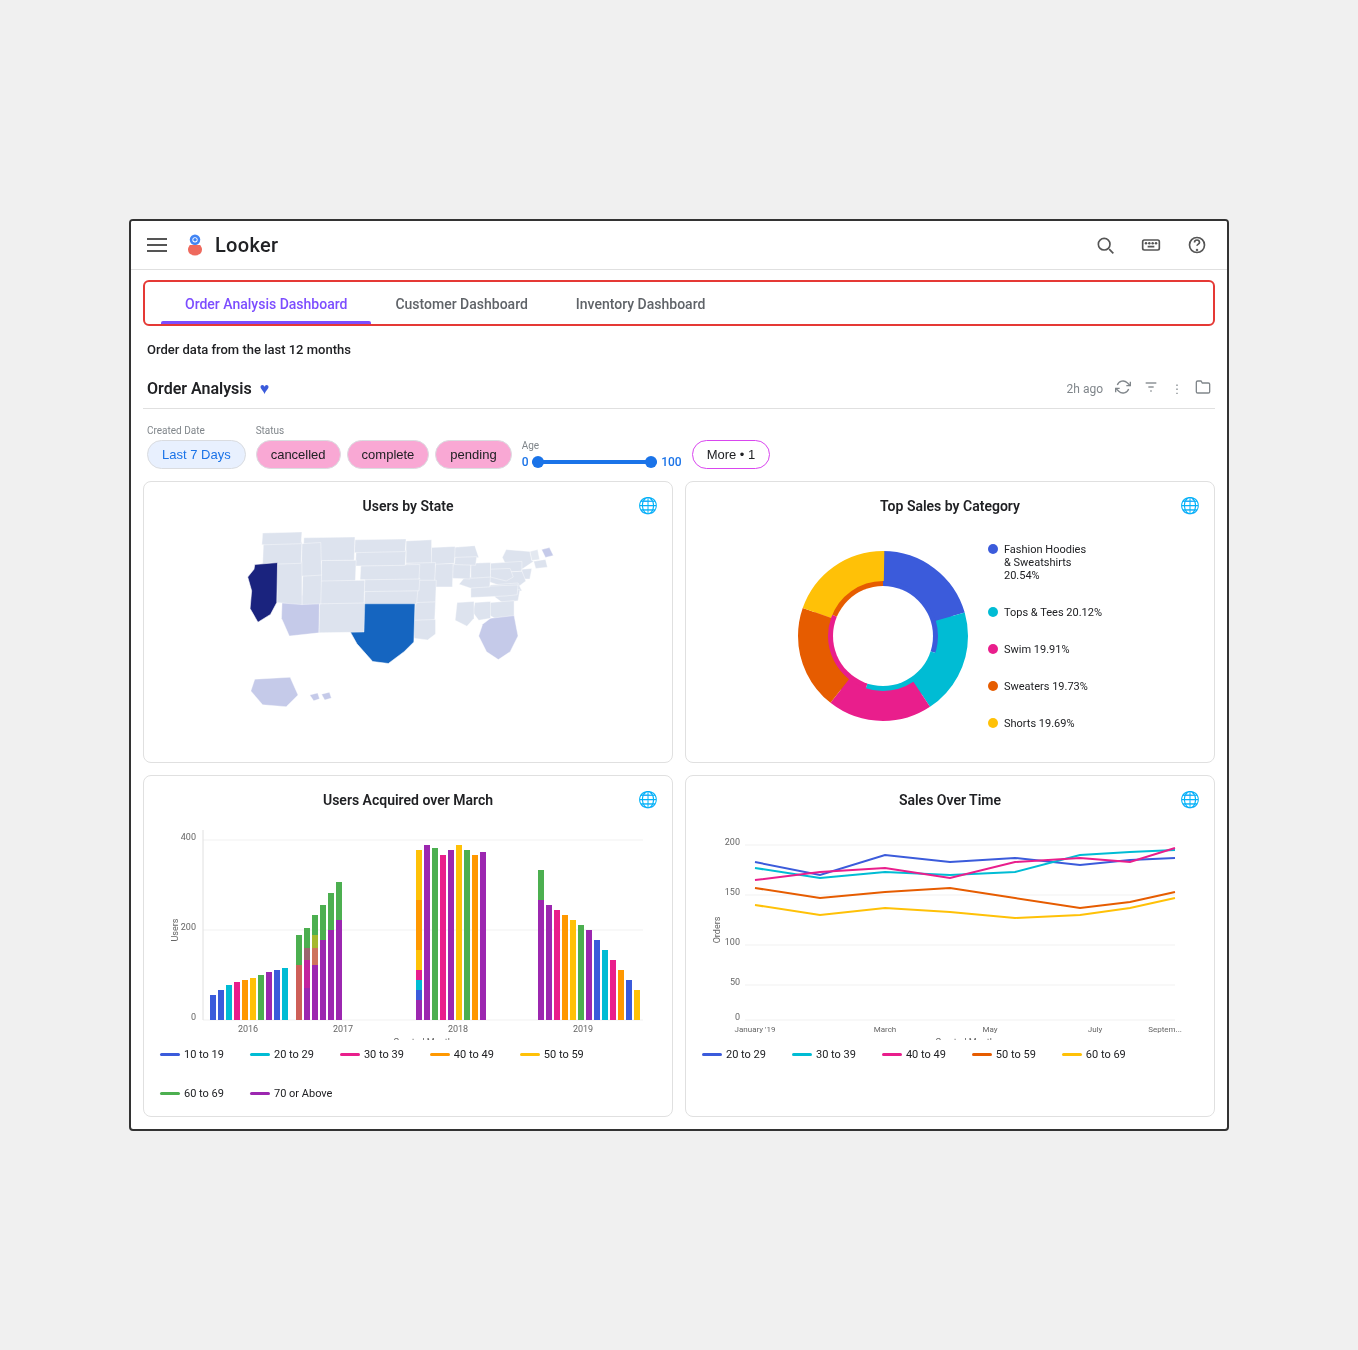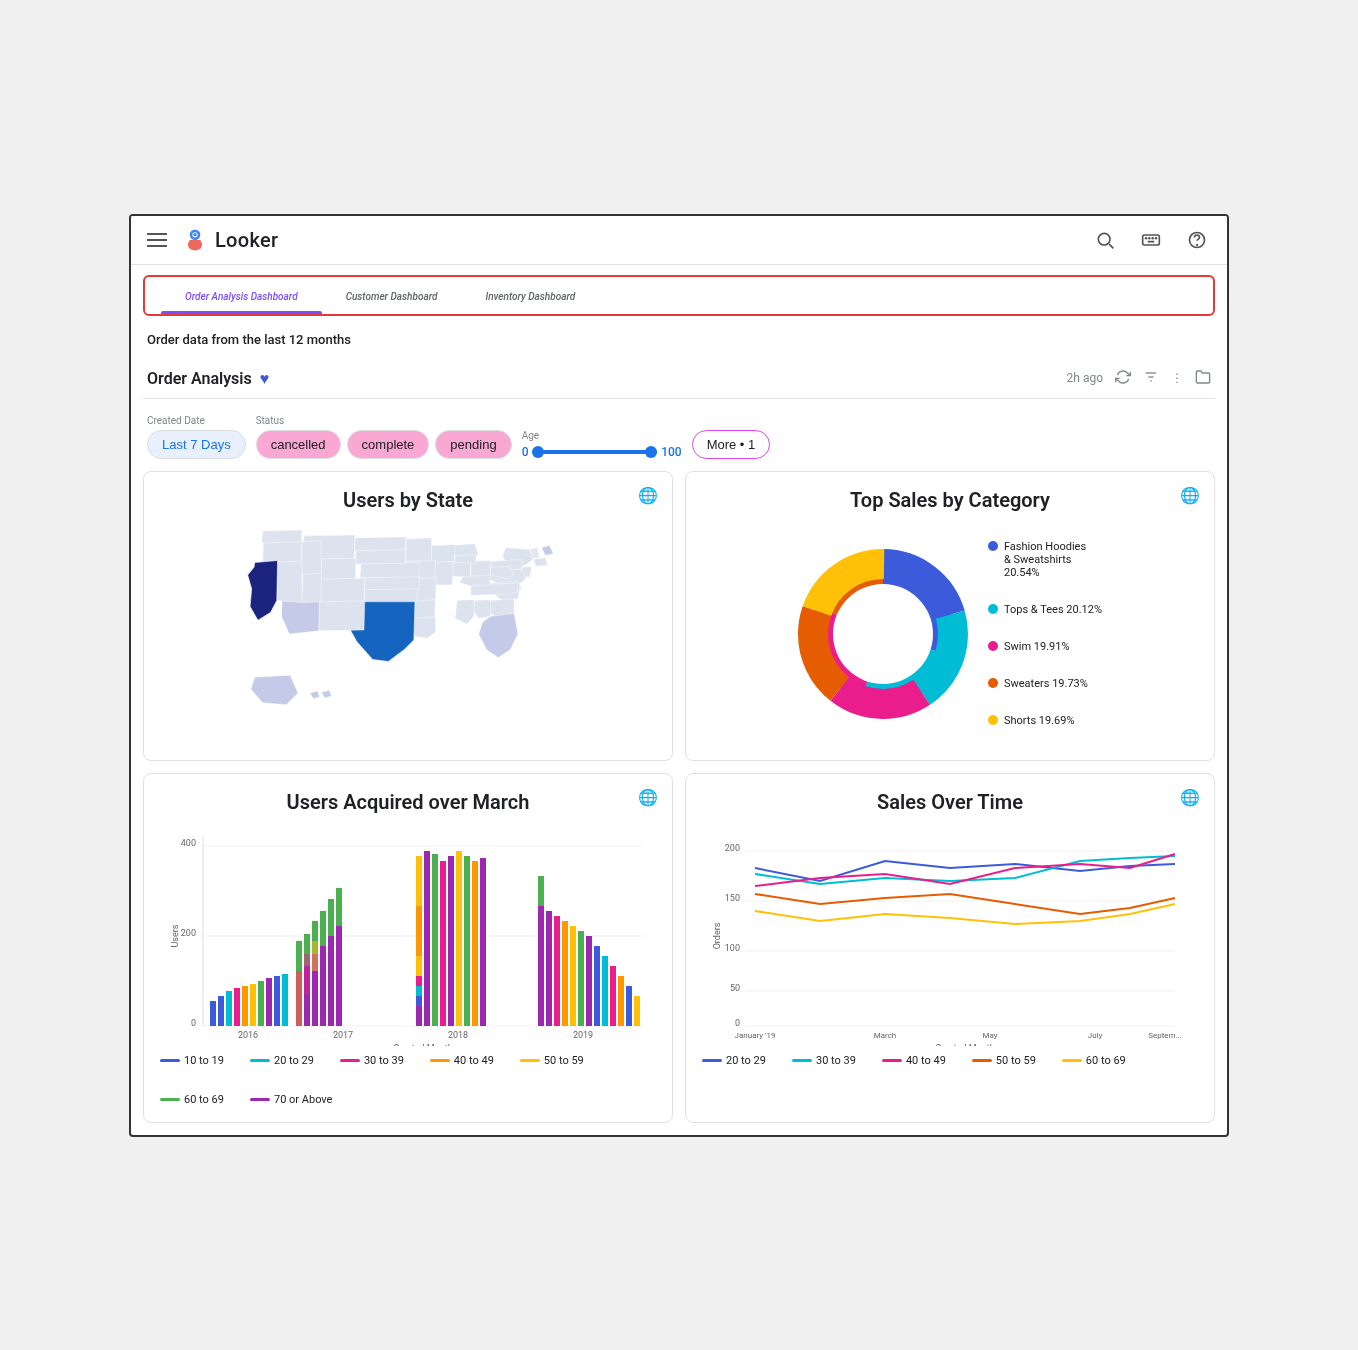--- a/index.html
+++ b/index.html
@@ -7,21 +7,21 @@
     .app-frame { width: 1100px; background: #fff; border: 2px solid #333; border-radius: 4px; overflow: hidden; }
     .top-bar { display: flex; align-items: center; padding: 10px 16px; border-bottom: 1px solid #e0e0e0; background: #fff; }
     .hamburger { display: flex; flex-direction: column; gap: 4px; cursor: pointer; margin-right: 14px; }
     .hamburger span { width: 20px; height: 2px; background: #555; display: block; }
     .logo { display: flex; align-items: center; gap: 6px; }
     .logo-icon { width: 28px; height: 28px; }
     .logo-text { font-size: 20px; font-weight: 500; color: #202124; letter-spacing: 0.3px; }
     .top-bar-right { margin-left: auto; display: flex; align-items: center; gap: 18px; }
     .icon-btn { width: 28px; height: 28px; display: flex; align-items: center; justify-content: center; cursor: pointer; color: #555; }
     .tabs-bar { display: flex; align-items: center; padding: 0 16px; border: 2.5px solid #e53935; border-radius: 6px; margin: 10px 12px; }
-    .tab { padding: 14px 24px 12px; font-size: 10px; font-weight: 500; color: #5f6368; cursor: pointer; position: relative; white-space: nowrap; font-style: italic; }
+    .tab { padding: 14px 24px 12px; font-size: 14px; font-weight: 500; color: #5f6368; cursor: pointer; position: relative; white-space: nowrap; }
     .tab.active { color: #7c4dff; }
     .tab.active::after { content: ''; position: absolute; bottom: 0; left: 0; right: 0; height: 3px; background: #7c4dff; border-radius: 2px 2px 0 0; }
     .subtitle { padding: 6px 16px 12px; font-size: 13px; color: #202124; font-weight: 500; }
     .dashboard-section { padding: 0 12px 12px; }
     .section-header { display: flex; align-items: center; padding: 10px 4px; border-bottom: 1px solid #e0e0e0; margin-bottom: 10px; }
     .section-title { font-size: 16px; font-weight: 600; color: #202124; }
     .heart-icon { color: #3b5bdb; margin-left: 8px; font-size: 16px; }
     .section-meta { margin-left: auto; display: flex; align-items: center; gap: 12px; font-size: 12px; color: #80868b; }
     .filter-row { display: flex; align-items: flex-end; gap: 10px; padding: 6px 4px 12px; flex-wrap: wrap; }
     .filter-group { display: flex; flex-direction: column; gap: 4px; justify-content: space-between; }
@@ -32,21 +32,21 @@
     .age-slider-row { display: flex; align-items: center; gap: 4px; }
     .age-min { font-size: 12px; color: #1a73e8; font-weight: 500; }
     .age-max { font-size: 12px; color: #1a73e8; font-weight: 500; }
     .slider-track { flex: 1; height: 4px; background: #1a73e8; border-radius: 2px; position: relative; }
     .slider-thumb { width: 12px; height: 12px; background: #1a73e8; border-radius: 50%; position: absolute; top: -4px; }
     .slider-thumb.left { left: 0; }
     .slider-thumb.right { right: 0; }
     .more-btn { padding: 6px 14px; border: 1px solid #d946ef; border-radius: 20px; font-size: 13px; cursor: pointer; background: #fff; color: #202124; }
     .charts-grid { display: grid; grid-template-columns: 1fr 1fr; gap: 12px; }
     .chart-card { background: #fff; border: 1px solid #e0e0e0; border-radius: 8px; padding: 16px; position: relative; }
-    .chart-title { font-size: 20px; font-weight: 600; color: #202124; text-align: center; margin-bottom: 12px; }
+    .chart-title { font-size: 14px; font-weight: 600; color: #202124; text-align: center; margin-bottom: 12px; }
     .chart-globe { position: absolute; top: 14px; right: 14px; color: #bdbdbd; font-size: 16px; }
     
     .us-map-container { display: flex; justify-content: center; align-items: center; height: 220px; }
     .us-map-svg { width: 100%; height: 100%; }
     
     .donut-container { display: flex; align-items: center; justify-content: center; gap: 20px; height: 220px; }
     .donut-svg { width: 170px; height: 170px; flex-shrink: 0; }
     .donut-legend { display: flex; flex-direction: column; gap: 24px; font-size: 11px; color: #202124; }
     .legend-item { display: flex; align-items: flex-start; gap: 6px; }
     .legend-dot { width: 10px; height: 10px; border-radius: 50%; flex-shrink: 0; margin-top: 1px; }

